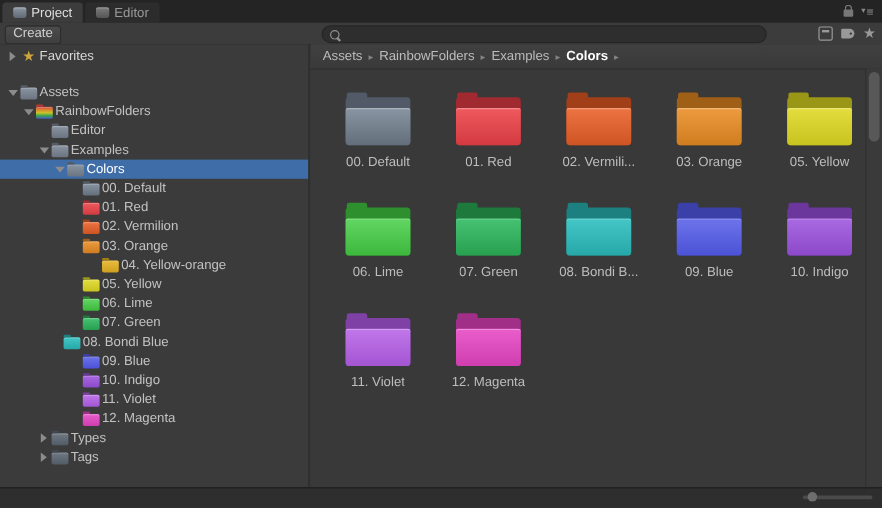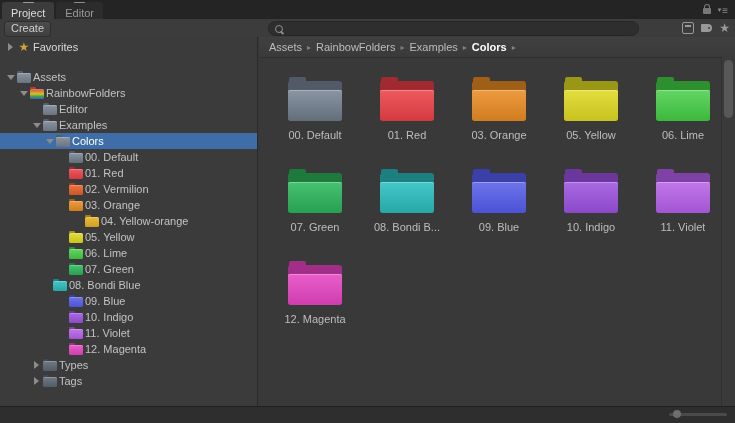--- a/index.html
+++ b/index.html
@@ -7,21 +7,21 @@
     width:735px;height:423px;position:relative;overflow:hidden;
     background:#383838;
     font-family:"Liberation Sans","DejaVu Sans",sans-serif;
     font-size:11px;color:#c2c2c2;
     -webkit-user-select:none;user-select:none;
   }
   
   .tabbar{position:absolute;top:0;left:0;right:0;height:19px;background:#242424;
     display:flex;align-items:flex-end;}
   .tab{height:17px;display:flex;align-items:center;gap:4px;padding:0 9px;
-    border-radius:3px 3px 0 0;margin-left:2px;color:#cfcfcf;flex-direction:column;}
+    border-radius:3px 3px 0 0;margin-left:2px;color:#cfcfcf;}
   .tab.active{background:#3c3c3c;color:#dedede;}
   .tab.inactive{background:#2c2c2c;color:#9a9a9a;}
   .tab-ic{width:11px;height:9px;border-radius:2px;background:linear-gradient(#8d98a5,#5f6873);box-shadow:inset 0 1px 0 rgba(255,255,255,.25);}
   .tab.inactive .tab-ic{background:linear-gradient(#7d7d7d,#555);}
   .tabbar-right{margin-left:auto;display:flex;align-items:center;gap:7px;padding-right:6px;height:19px;}
   .lock{width:8px;height:6px;background:#777;border-radius:1px;position:relative;margin-top:3px;}
   .lock::before{content:"";position:absolute;top:-4px;left:1px;width:4px;height:4px;border:1.5px solid #777;border-bottom:none;border-radius:3px 3px 0 0;}
   .winmenu{color:#8a8a8a;font-size:10px;line-height:19px;letter-spacing:1px;}
   .winmenu .caret{font-size:7px;vertical-align:2px;color:#8a8a8a;}
   
@@ -254,20 +254,24 @@
     <div class="grid" id="grid">
         <div class="cell">
           <div class="fo-lg" style="--fa: #8a95a3; --fb: #636e7b; --fc: #515a66;"></div>
           <div class="glabel">00. Default</div>
         </div>
         <div class="cell">
           <div class="fo-lg" style="--fa: #ef5a5e; --fb: #d23a40; --fc: #a02a30;"></div>
           <div class="glabel">01. Red</div>
         </div>
         <div class="cell">
+          <div class="fo-lg" style="--fa: #ed7342; --fb: #cf5423; --fc: #a03f18;"></div>
+          <div class="glabel">02. Vermili...</div>
+        </div>
+        <div class="cell">
           <div class="fo-lg" style="--fa: #ed9b3f; --fb: #cf7d1f; --fc: #a05f16;"></div>
           <div class="glabel">03. Orange</div>
         </div>
         <div class="cell">
           <div class="fo-lg" style="--fa: #e3dd3e; --fb: #c9c31f; --fc: #9a9616;"></div>
           <div class="glabel">05. Yellow</div>
         </div>
         <div class="cell">
           <div class="fo-lg" style="--fa: #63d663; --fb: #3cb83c; --fc: #2d8f2d;"></div>
           <div class="glabel">06. Lime</div>

